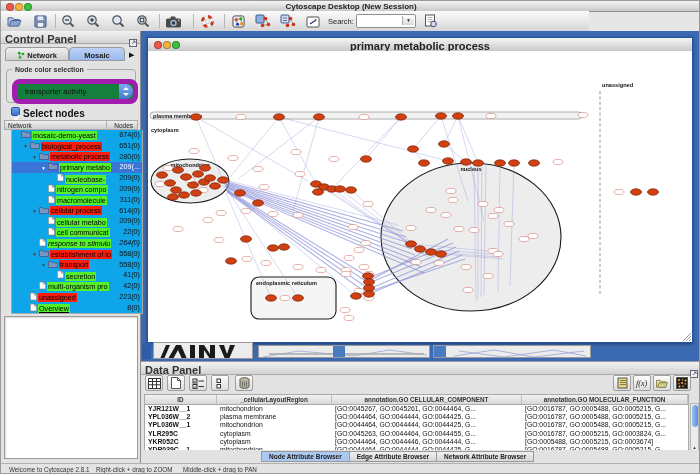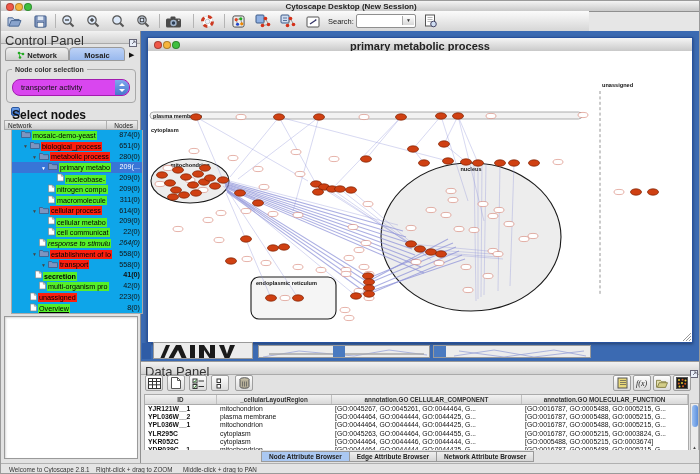--- a/index.html
+++ b/index.html
@@ -12,37 +12,37 @@
   
   .toolbar{position:absolute;left:0;top:10px;width:588px;height:20px;background:linear-gradient(#fbfbfb,#d6d6d6);border-bottom:1px solid #989898;}
   .tbtn{position:absolute;top:2px;width:18px;height:16px;display:flex;align-items:center;justify-content:center;}
   .tsep{position:absolute;top:3px;width:1px;height:14px;background:#b5b5b5;}
   .search-label{position:absolute;top:6px;font-size:7.5px;color:#222;}
   .search-field{position:absolute;top:3px;width:58px;height:12px;background:#fff;border:1px solid #8f8f8f;border-radius:2px;}
   .search-arrow{position:absolute;right:1px;top:1px;width:11px;height:9px;background:linear-gradient(#fefefe,#d8d8d8);border-left:1px solid #aaa;font-size:5px;color:#333;text-align:center;line-height:9px;}
   
   .cpanel{position:absolute;left:0;top:30px;width:140px;height:432px;background:#e2e2e2;border-right:1px solid #8f8f8f;box-sizing:border-box;}
   .phead{position:relative;height:12px;background:linear-gradient(#f2f2f2,#d2d2d2);border-bottom:1px solid #aaa;}
-  .phead .ptitle{position:absolute;left:4px;top:2px;font-size:13px;font-weight:normal;color:#333;}
+  .phead .ptitle{position:absolute;left:4px;top:2px;font-size:11px;font-weight:bold;color:#333;}
   .floatico{position:absolute;right:3px;top:2px;}
   .cptabs{position:absolute;left:4px;top:16px;height:15px;}
   .cptab{position:absolute;top:0;height:14px;border:1px solid #9a9a9a;border-radius:4px 4px 0 0;font-size:7.5px;font-weight:bold;color:#222;text-align:center;box-sizing:border-box;padding-top:3px;}
   .cptab.network{left:0;width:64px;background:linear-gradient(#efefef,#cfcfcf);}
   .cptab.mosaic{left:64px;width:56px;background:linear-gradient(#bdd2f6,#99b9ee);}
   .cptab-arrow{position:absolute;left:124px;top:4px;font-size:7px;color:#111;}
   .groupbox{position:absolute;left:5px;top:38px;width:128px;height:32px;border:1px solid #a8a8a8;border-radius:4px;}
   .grouplabel{position:absolute;left:5px;top:-4px;background:#e2e2e2;padding:0 3px;font-size:7px;font-weight:bold;color:#333;}
-  .combo{position:absolute;left:5px;top:9px;width:116px;height:15px;background:#d946ef;border:1px solid #a21caf;border-radius:8px;}
+  .combo{position:absolute;left:5px;top:9px;width:116px;height:15px;background:#15803d;border:5px solid #a21caf;border-radius:8px;}
   .combo-text{position:absolute;left:8px;top:3px;font-size:7.5px;color:#111;}
   .combo-cap{position:absolute;right:0;top:0;width:14px;height:15px;border-radius:0 8px 8px 0;background:linear-gradient(#7fa9ee,#4577cd);}
   .combo-cap .up{position:absolute;left:4px;top:3px;width:0;height:0;border-left:3px solid transparent;border-right:3px solid transparent;border-bottom:3px solid #fff;}
   .combo-cap .dn{position:absolute;left:4px;bottom:3px;width:0;height:0;border-left:3px solid transparent;border-right:3px solid transparent;border-top:3px solid #fff;}
   .checkrow{position:absolute;left:10px;top:76px;height:10px;}
   .checkbox{position:absolute;left:0;top:0;width:9px;height:9px;border-radius:2px;background:linear-gradient(#6fa2ec,#3a70c8);border:1px solid #2a56a0;box-sizing:border-box;}
-  .checklabel{position:absolute;left:1px;top:1px;font-size:12px;font-weight:bold;color:#111;white-space:nowrap;}
+  .checklabel{position:absolute;left:12px;top:1px;font-size:10px;font-weight:bold;color:#111;white-space:nowrap;}
   .treehead{position:absolute;left:3px;top:89px;width:134px;height:10px;background:linear-gradient(#f0f0f0,#cecece);border:1px solid #aaa;box-sizing:border-box;font-size:6.5px;color:#222;}
   .treehead .h1{position:absolute;left:3px;top:1px;}
   .treehead .h2{position:absolute;right:4px;top:1px;}
   .treehead .hsep{position:absolute;right:30px;top:0;width:1px;height:8px;background:#b0b0b0;}
   .treebody{position:absolute;left:10px;top:99px;width:132px;height:184px;background:#0ea5e9;border:1px solid #aaa;border-top:none;box-sizing:border-box;overflow:hidden;}
   .trow{position:relative;height:10.8px;line-height:10.8px;white-space:nowrap;font-size:7.2px;color:#000;}
   .trow.sel{background:#3875d7;}
   .trow .exp{display:inline-block;width:7px;font-size:5px;color:#444;vertical-align:middle;}
   .trow.sel .exp{color:#fff;}
   .trow .ticon{display:inline-block;vertical-align:middle;margin-right:1px;}
@@ -535,21 +535,21 @@
         <div class="trow" style="padding-left: 20px; font-style: italic;"><span class="exp"></span><span class="ticon"><svg width="7" height="9" viewBox="0 0 8 9">
               <path d="M0.5 0.5 H5 L7.5 3 V8.5 H0.5 Z" fill="#fff" stroke="#888" stroke-width="0.8"></path>
               <path d="M5 0.5 V3 H7.5" fill="none" stroke="#888" stroke-width="0.8"></path>
             </svg></span><span class="tlabel g">response to stimulu</span><span class="tcount">264(0)</span></div>
         <div class="trow" style="padding-left: 20px;"><span class="exp">▼</span><span class="ticon"><svg width="10" height="8" viewBox="0 0 10 8">
               <path d="M0.5 7.5 V1.5 H3.5 L4.5 2.7 H9.5 V7.5 Z" fill="#7d95c0" stroke="#3f5a86" stroke-width="0.8"></path>
             </svg></span><span class="tlabel r">establishment of lo</span><span class="tcount">558(0)</span></div>
         <div class="trow" style="padding-left: 29px;"><span class="exp">▼</span><span class="ticon"><svg width="10" height="8" viewBox="0 0 10 8">
               <path d="M0.5 7.5 V1.5 H3.5 L4.5 2.7 H9.5 V7.5 Z" fill="#7d95c0" stroke="#3f5a86" stroke-width="0.8"></path>
             </svg></span><span class="tlabel r">transport</span><span class="tcount">558(0)</span></div>
-        <div class="trow" style="padding-left: 16px; font-weight: bold;"><span class="exp"></span><span class="ticon"><svg width="7" height="9" viewBox="0 0 8 9">
+        <div class="trow" style="padding-left: 38px;"><span class="exp"></span><span class="ticon"><svg width="7" height="9" viewBox="0 0 8 9">
               <path d="M0.5 0.5 H5 L7.5 3 V8.5 H0.5 Z" fill="#fff" stroke="#888" stroke-width="0.8"></path>
               <path d="M5 0.5 V3 H7.5" fill="none" stroke="#888" stroke-width="0.8"></path>
             </svg></span><span class="tlabel g">secretion</span><span class="tcount">41(0)</span></div>
         <div class="trow" style="padding-left: 20px;"><span class="exp"></span><span class="ticon"><svg width="7" height="9" viewBox="0 0 8 9">
               <path d="M0.5 0.5 H5 L7.5 3 V8.5 H0.5 Z" fill="#fff" stroke="#888" stroke-width="0.8"></path>
               <path d="M5 0.5 V3 H7.5" fill="none" stroke="#888" stroke-width="0.8"></path>
             </svg></span><span class="tlabel g">multi-organism pro</span><span class="tcount">42(0)</span></div>
         <div class="trow" style="padding-left: 11px;"><span class="exp"></span><span class="ticon"><svg width="7" height="9" viewBox="0 0 8 9">
               <path d="M0.5 0.5 H5 L7.5 3 V8.5 H0.5 Z" fill="#fff" stroke="#888" stroke-width="0.8"></path>
               <path d="M5 0.5 V3 H7.5" fill="none" stroke="#888" stroke-width="0.8"></path>

